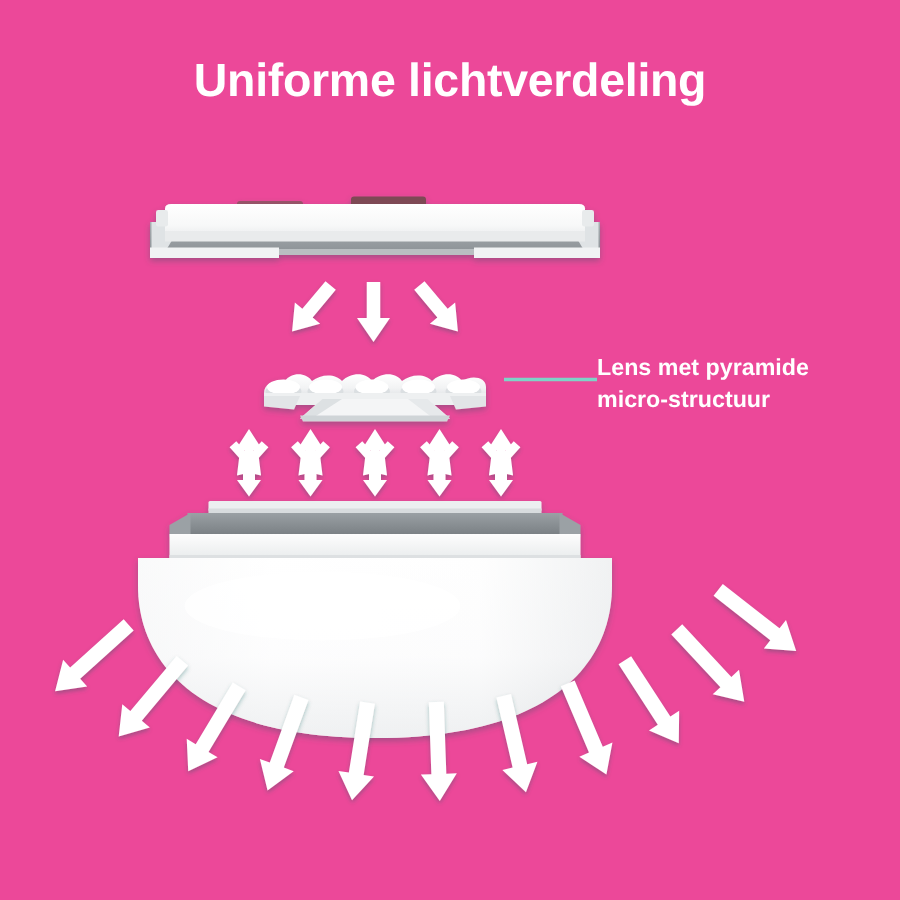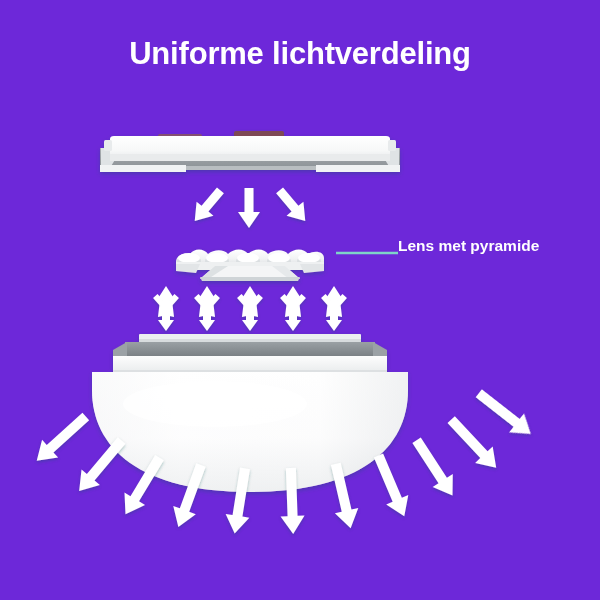--- a/index.html
+++ b/index.html
@@ -48,21 +48,21 @@
     left: 0;
     top: 0;
     width: 600px;
     height: 600px;
     display: block;
   }
 </style>
 </head>
 <body>
 
-<div id="stage" style="background: #6d28d9;">
+<div id="stage" style="background: #ec4899;">
 
   <div class="title">Uniforme lichtverdeling</div>
 
   <svg class="art" viewBox="0 0 600 600">
     <defs>
       <linearGradient id="gDome" x1="0" y1="0" x2="0" y2="1">
         <stop offset="0%" stop-color="#ffffff"></stop>
         <stop offset="55%" stop-color="#fbfbfc"></stop>
         <stop offset="100%" stop-color="#e2e5e7"></stop>
       </linearGradient>
@@ -281,15 +281,16 @@
         <path d="M-5,-32 L5,-32 L5,16 L12,16 L0,34 L-12,16 L-5,16 Z"></path>
       </g>
       <g transform="translate(504,413) rotate(-52)">
         <path d="M-5,-32 L5,-32 L5,16 L12,16 L0,34 L-12,16 L-5,16 Z"></path>
       </g>
     </g>
   </svg>
 
   <div class="callout-label">
     <span>Lens met pyramide</span>
+    <span class="l2">micro-structuur</span>
   </div>
 
 </div>
 
 </body></html>

